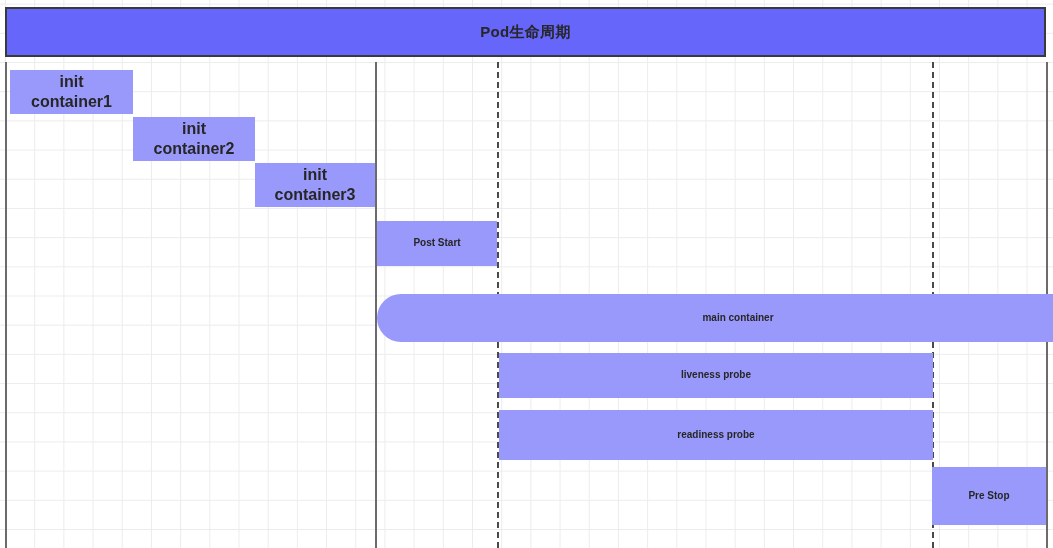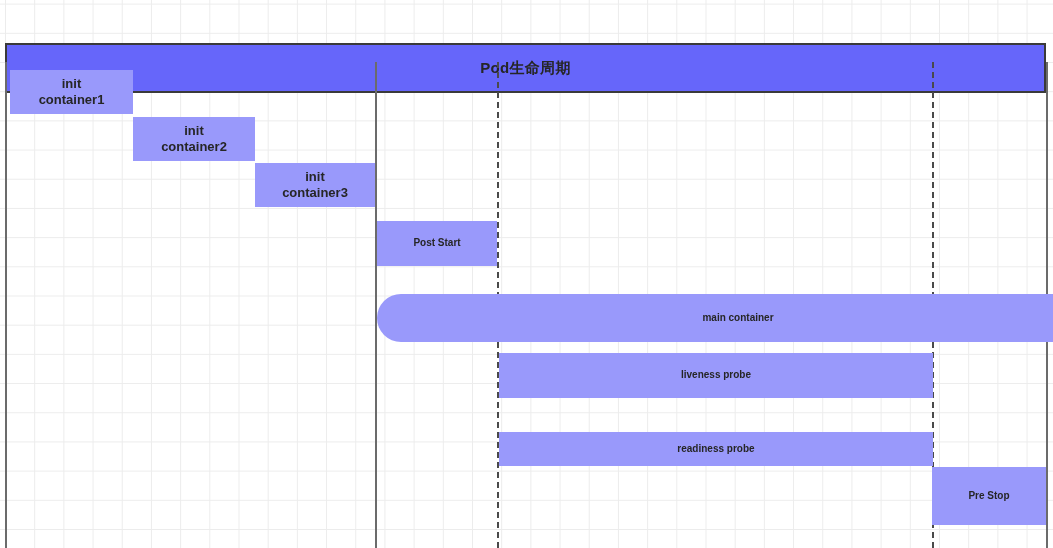--- a/index.html
+++ b/index.html
@@ -24,21 +24,20 @@
   .title-bar{
     position:absolute;
     left:5px; top:7px;
     width:1041px; height:50px;
     background:#6666fa;
     border:2px solid #3a3a3a;
     box-sizing:border-box;
     display:flex;
     align-items:center;
     justify-content:center;
-    margin-top:36px;
   }
   .title-text{
     font-size:15px;
     font-weight:bold;
     color:#262626;
     letter-spacing:0.3px;
   }
 
   
   .vline-solid{
@@ -63,21 +62,21 @@
     text-align:center;
   }
   .bar-label{
     font-size:10px;
     font-weight:bold;
     color:#262626;
     line-height:1.25;
     white-space:pre-line;
     padding:0 4px;
   }
-  .bar-label.small{ font-size:13px; }
+  .bar-label.small{ font-size:16px; }
 </style>
 </head>
 <body>
 
 <div id="canvas">
 
   <div class="title-bar">
     <span class="title-text">Pod生命周期</span>
   </div>
 
@@ -104,21 +103,21 @@
       </div>
       <div class="bar" style="left: 377px; top: 221px; width: 120px; height: 45px;">
         <span class="bar-label">Post Start</span>
       </div>
       <div class="bar" style="left: 377px; top: 294px; width: 722px; height: 48px; border-radius: 24px;">
         <span class="bar-label">main container</span>
       </div>
       <div class="bar" style="left: 499px; top: 353px; width: 434px; height: 45px; text-align: center;">
         <span class="bar-label">liveness probe</span>
       </div>
-      <div class="bar" style="left: 499px; top: 432px; width: 434px; height: 34px;">
+      <div class="bar" style="left: 499px; top: 410px; width: 434px; height: 50px;">
         <span class="bar-label">readiness probe</span>
       </div>
       <div class="bar" style="left: 932px; top: 467px; width: 114px; height: 58px;">
         <span class="bar-label">Pre Stop</span>
       </div>
     </div>
 
 </div>
 
 </body></html>

